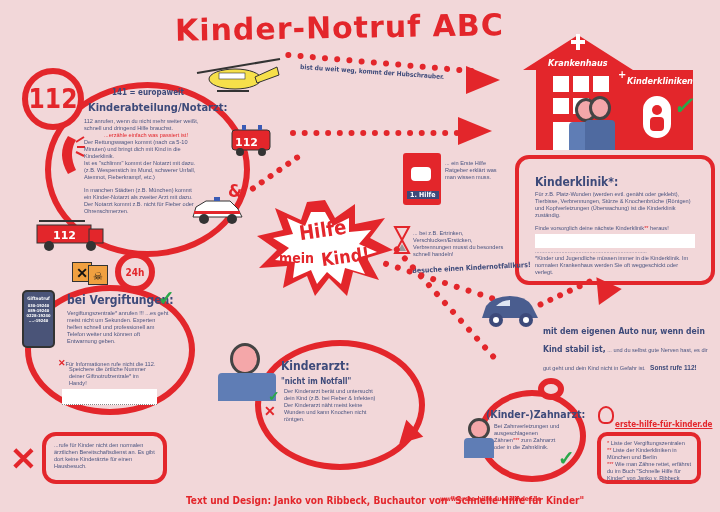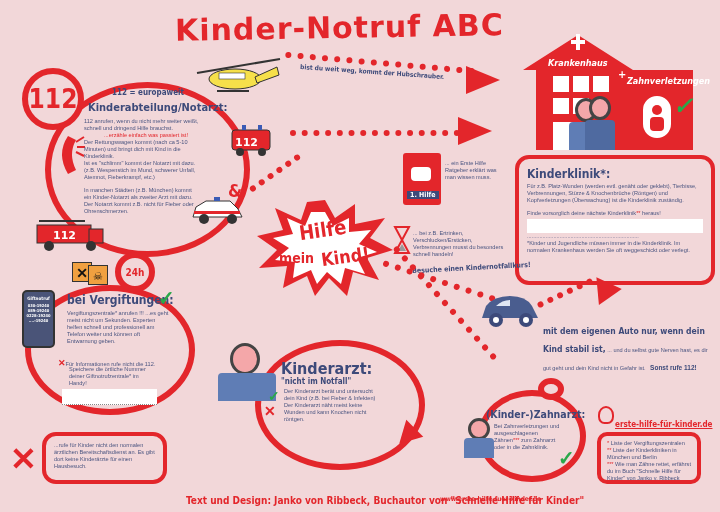--- a/index.html
+++ b/index.html
@@ -65,21 +65,21 @@
   <span class="heading red" style="font-size:26px;color:#e3262b;">112</span>
 </div>
 <div class="abs" style="left:54px;top:132px;width:32px;height:46px;">
   <svg width="32" height="46" viewBox="0 0 32 46">
       <path d="M14 4 Q2 22 14 42 L22 38 Q14 22 22 8 Z" fill="#e3262b"></path>
       <line x1="22" y1="10" x2="30" y2="5" stroke="#e3262b" stroke-width="2"></line>
       <line x1="23" y1="15" x2="31" y2="15" stroke="#e3262b" stroke-width="2"></line>
       <line x1="22" y1="20" x2="30" y2="24" stroke="#e3262b" stroke-width="2"></line>
     </svg>
 </div>
-<div class="abs heading" style="left:112px;top:88px;font-size:8px;">112 = europaweit</div>
+<div class="abs heading" style="left:112px;top:88px;font-size:8px;">141 = europaweit</div>
 <div class="abs heading" style="left:88px;top:101px;font-size:11px;">Kinderabteilung/Notarzt:</div>
 <div class="abs small" style="left:84px;top:118px;width:124px;">
   <div>112 anrufen, wenn du nicht mehr weiter weißt, schnell und dringend Hilfe brauchst.</div>
   <div class="red" style="text-align:center;color:#e3262b;">...erzähle einfach was passiert ist!</div>
   <div>Der Rettungswagen kommt (nach ca 5-10 Minuten) und bringt dich mit Kind in die Kinderklinik.</div>
   <div>Ist es "schlimm" kommt der Notarzt mit dazu. (z.B. Wespenstich im Mund, schwerer Unfall, Atemnot, Fieberkrampf, etc.)</div>
   <div style="margin-top:6px;width:116px;">In manchen Städten (z.B. München) kommt ein Kinder-Notarzt als zweiter Arzt mit dazu. Der Notarzt kommt z.B. nicht für Fieber oder Ohrenschmerzen.</div>
 </div>
 
 <div class="abs" style="left:230px;top:122px;width:44px;height:36px;">
@@ -119,39 +119,39 @@
 </div>
 
 <div class="abs" style="left:523px;top:30px;width:175px;height:120px;font-style:italic;">
   <svg width="175" height="120" viewBox="0 0 175 120" style="position:absolute;left:0;top:0;">
     <path d="M0 40 L55 5 L110 40 L170 40 L170 120 L13 120 L13 40 Z" fill="#e3262b"></path>
     <rect x="48" y="10" width="14" height="4" fill="#fff"></rect>
       <rect x="53" y="4" width="4" height="16" fill="#fff"></rect>
   </svg>
   <div class="heading" style="position:absolute;left:25px;top:28px;font-size:9px;color:#fff;">Krankenhaus</div>
   <div class="heading" style="position:absolute;left:95px;top:38px;font-size:11px;color:#fff;">+</div>
-  <div class="heading" style="position:absolute;left:104px;top:46px;font-size:9px;color:#fff;">Zahnverletzungen</div>
+  <div class="heading" style="position:absolute;left:104px;top:46px;font-size:9px;color:#fff;">Kinderkliniken</div>
   <div class="win" style="left:30px;top:46px;"></div>
     <div class="win" style="left:50px;top:46px;"></div>
     <div class="win" style="left:70px;top:46px;"></div>
   <div class="win" style="left:30px;top:68px;"></div>
     <div class="win" style="left:50px;top:68px;"></div>
   <div class="win" style="left:30px;top:92px;width:36px;height:28px;"></div>
   <div style="position:absolute;left:120px;top:66px;width:28px;height:42px;border:3px solid #fff;border-radius:14px;background:#fff;">
     <div style="position:absolute;left:6px;top:6px;width:10px;height:10px;border-radius:50%;background:#e3262b;"></div>
     <div style="position:absolute;left:4px;top:18px;width:14px;height:14px;background:#e3262b;border-radius:4px;"></div>
   </div>
   <div class="check" style="position:absolute;left:150px;top:62px;font-size:24px;">✓</div>
   <div class="person-head" style="position:absolute;left:52px;top:68px;width:22px;height:24px;"></div>
   <div class="person-body" style="position:absolute;left:46px;top:92px;width:34px;height:28px;"></div>
   <div class="person-head" style="position:absolute;left:66px;top:66px;width:22px;height:24px;"></div>
   <div class="person-body" style="position:absolute;left:62px;top:90px;width:30px;height:30px;background:#4f6aa0;"></div>
 </div>
 
-<div class="abs box" style="left:515px;top:155px;width:200px;height:130px;background:#f2d7d9;padding:8px;">
+<div class="abs box" style="left:515px;top:155px;width:200px;height:130px;background:#f2d7d9;padding:16px;">
   <div class="heading" style="font-size:12px;margin-bottom:2px;">Kinderklinik*:</div>
   <div class="small">Für z.B. Platz-Wunden (werden evtl. genäht oder geklebt), Tierbisse, Verbrennungen, Stürze &amp; Knochenbrüche (Röntgen) und Kopfverletzungen (Überwachung) ist die Kinderklinik zuständig.</div>
   <div class="small" style="margin-top:6px;">
     <span>Finde vorsorglich deine nächste Kinderklinik</span><span class="red" style="color:#e3262b;">**</span><span> heraus!</span>
   </div>
   <div class="white-field" style="height:14px;margin:2px 0 0 0;"></div>
   <div class="small" style="overflow:hidden;white-space:nowrap;">........................................................................</div>
   <div class="small">*Kinder und Jugendliche müssen immer in die Kinderklinik. Im normalen Krankenhaus werden Sie oft weggeschickt oder verlegt.</div>
 </div>
 <div class="abs" style="left:590px;top:282px;width:0;height:0;border-left:14px solid transparent;border-right:14px solid transparent;border-top:24px solid #e3262b;transform:rotate(25deg);"></div>
@@ -224,21 +224,21 @@
 <div class="abs small" style="left:69px;top:366px;width:80px;">Speichere die örtliche Nummer deiner Giftnotrufzentrale* im Handy!</div>
 <div class="abs white-field" style="left:62px;top:389px;width:95px;height:16px;border-bottom:1px dotted #888;"></div>
 
 <div class="abs ring" style="left:255px;top:340px;width:170px;height:130px;"></div>
 <div class="abs" style="left:218px;top:343px;width:60px;height:58px;">
   <div class="person-head" style="position:absolute;left:12px;top:0;width:30px;height:32px;"></div>
   <div class="person-body" style="position:absolute;left:0;top:30px;width:58px;height:28px;"></div>
 </div>
 <div class="abs check" style="left:268px;top:388px;font-size:14px;">✓</div>
 <div class="abs xmark" style="left:264px;top:403px;font-size:14px;">✕</div>
-<div class="abs heading" style="left:281px;top:359px;font-size:16px;text-align:right;">Kinderarzt:</div>
+<div class="abs heading" style="left:281px;top:359px;font-size:12px;text-align:right;">Kinderarzt:</div>
 <div class="abs heading" style="left:281px;top:377px;font-size:8px;">"nicht im Notfall"</div>
 <div class="abs small" style="left:284px;top:388px;width:100px;">
   <div>Der Kinderarzt berät und untersucht dein Kind (z.B. bei Fieber &amp; Infekten)</div>
   <div>Der Kinderarzt näht meist keine Wunden und kann Knochen nicht röntgen.</div>
 </div>
 <div class="abs" style="left:395px;top:425px;width:0;height:0;border-left:12px solid transparent;border-right:12px solid transparent;border-top:22px solid #e3262b;transform:rotate(45deg);"></div>
 
 <div class="abs ring" style="left:478px;top:390px;width:108px;height:92px;"></div>
 <div class="abs ring" style="left:538px;top:378px;width:26px;height:22px;background:#f2d7d9;"></div>
 <div class="abs" style="left:464px;top:418px;width:30px;height:40px;">

